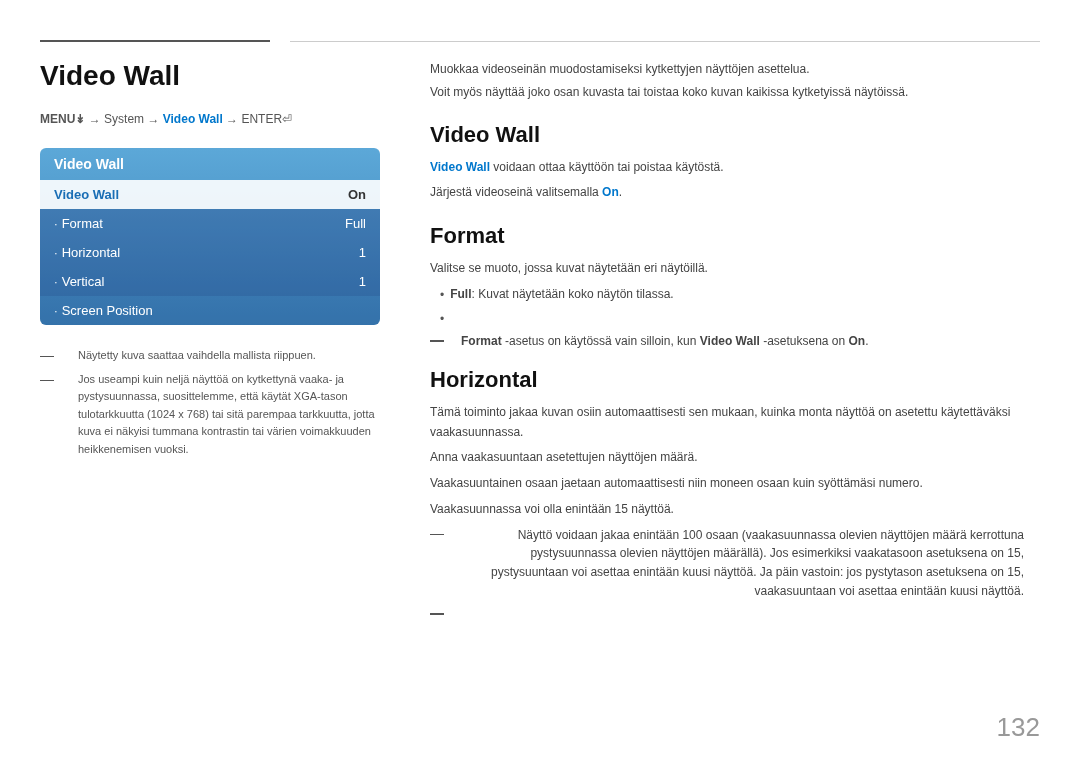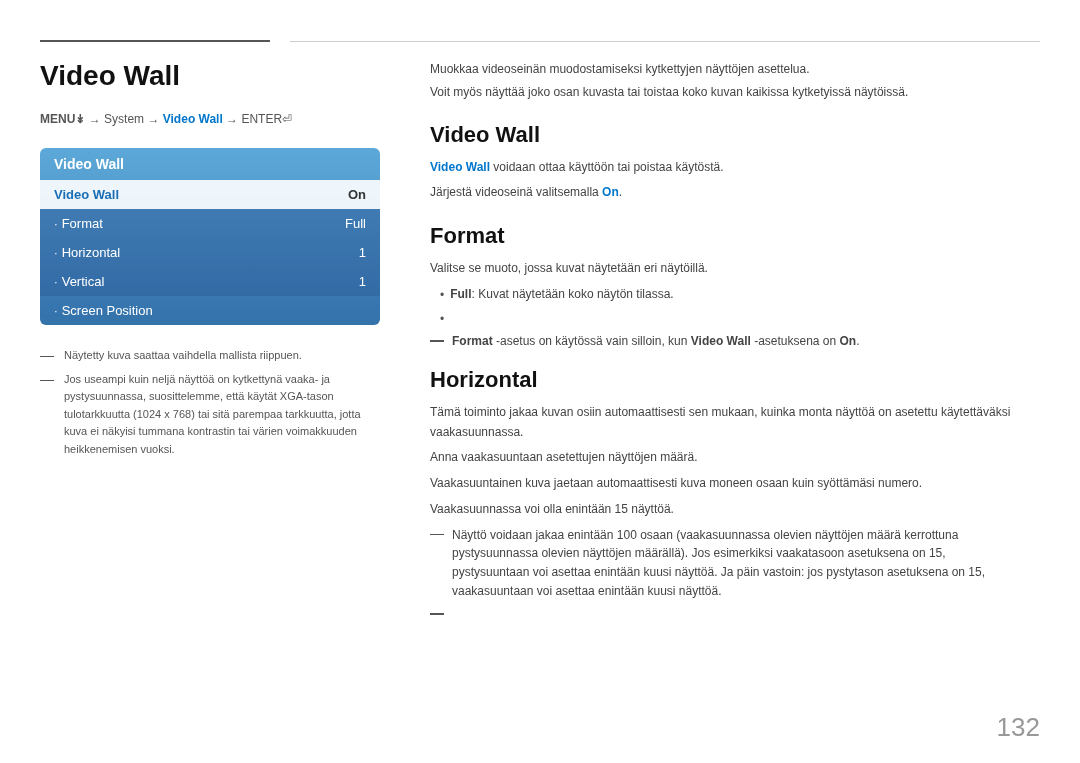--- a/index.html
+++ b/index.html
@@ -137,21 +137,21 @@
       height: 1.5px;
       background: #0077cc;
       display: inline-block;
       vertical-align: middle;
       margin-right: 4px;
     }
     .note-line {
       margin-bottom: 5px;
       display: flex;
       align-items: flex-start;
-      gap: 6px;
+      gap: 20px;
     }
     .note-text-blue {
       color: #0077cc;
       font-weight: bold;
     }
     .note-text {
       color: #555;
     }
 
     
@@ -193,26 +193,27 @@
     }
     .bullet-dot {
       color: #555;
       flex-shrink: 0;
       margin-top: 1px;
     }
 
     .note-line-right {
       display: flex;
       align-items: flex-start;
-      gap: 8px;
+      gap: 17px;
       font-size: 12px;
       color: #444;
       line-height: 1.55;
       margin-top: 4px;
       margin-bottom: 2px;
+      text-align: right;
     }
     .dash-rule {
       width: 14px;
       height: 1.5px;
       background: #555;
       flex-shrink: 0;
       margin-top: 8px;
     }
 
     
@@ -336,21 +337,21 @@
     <span>
       <span class="bold">Format</span> -asetus on käytössä vain silloin, kun <span class="blue bold">Video Wall</span> -asetuksena on <span class="blue bold">On</span>.
     </span>
   </div>
 
   <div style="height:14px;"></div>
 
   <h2 class="section-title">Horizontal</h2>
   <div class="section-desc">Tämä toiminto jakaa kuvan osiin automaattisesti sen mukaan, kuinka monta näyttöä on asetettu käytettäväksi vaakasuunnassa.</div>
   <div class="section-desc">Anna vaakasuuntaan asetettujen näyttöjen määrä.</div>
-  <div class="section-desc">Vaakasuuntainen kuva jaetaan automaattisesti kuva moneen osaan kuin syöttämäsi numero.</div>
+  <div class="section-desc">Vaakasuuntainen osaan jaetaan automaattisesti niin moneen osaan kuin syöttämäsi numero.</div>
   <div class="section-desc">Vaakasuunnassa voi olla enintään 15 näyttöä.</div>
 
   <div class="note-line-right" style="">
     <div class="dash-rule"></div>
     <span style="font-size:12px;color:#444;line-height:1.55;">
       Näyttö voidaan jakaa enintään 100 osaan (vaakasuunnassa olevien näyttöjen määrä kerrottuna pystysuunnassa olevien näyttöjen määrällä). Jos esimerkiksi vaakatasoon asetuksena on 15, pystysuuntaan voi asettaa enintään kuusi näyttöä. Ja päin vastoin: jos pystytason asetuksena on 15, vaakasuuntaan voi asettaa enintään kuusi näyttöä.
     </span>
   </div>
 
   <div class="note-line-right" style="margin-top:5px;">

